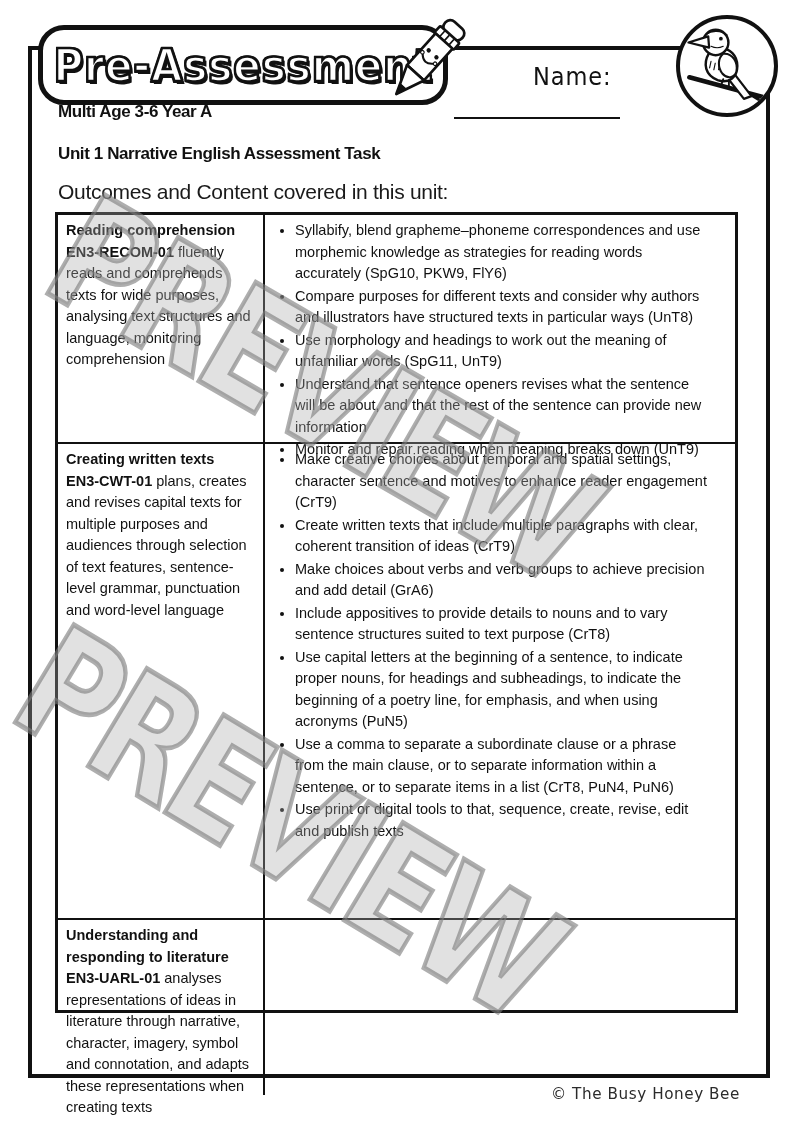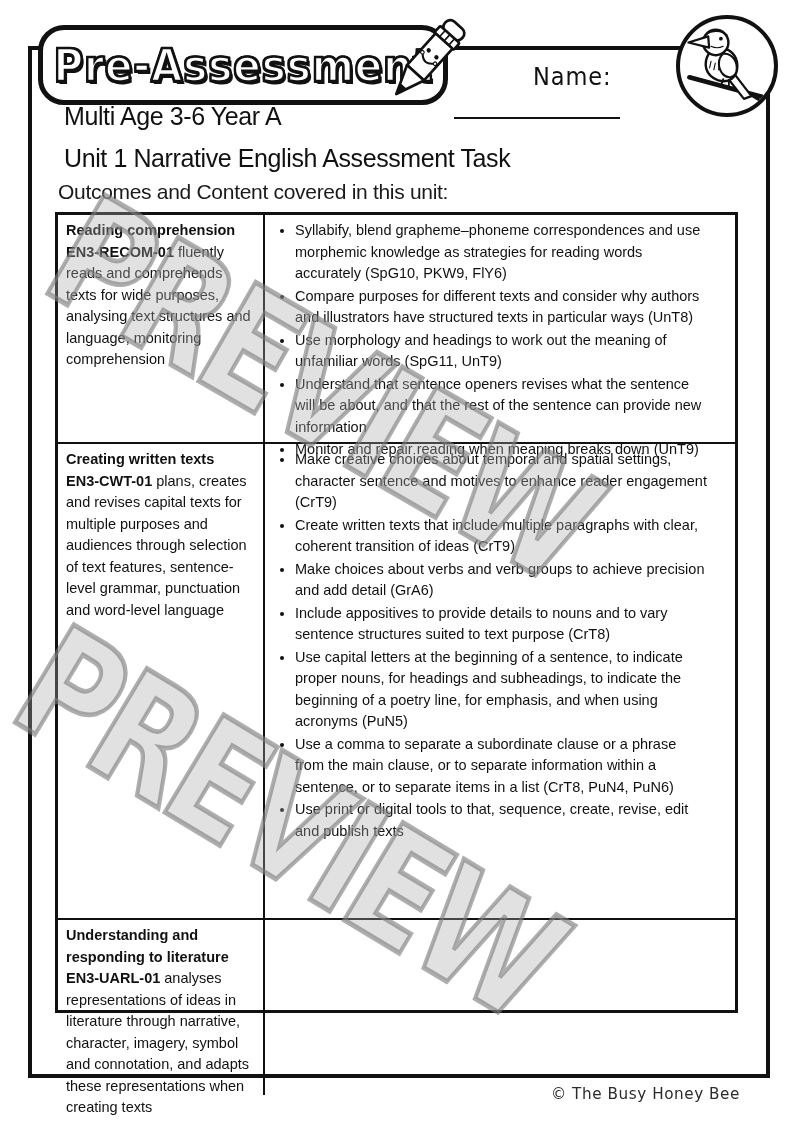--- a/index.html
+++ b/index.html
@@ -30,21 +30,21 @@
   .name-row { position:absolute; left:452px; top:62px; z-index:2; display:flex; align-items:flex-end;flex-direction:column; }
   .name-label { font-family:"DejaVu Sans", sans-serif; font-size:25px; color:#111; letter-spacing:1px; transform:scaleX(0.9); transform-origin:left bottom; }
   .name-line { display:inline-block; width:166px; height:26px; border-bottom:2.5px solid #111; margin-left:2px; }
   
   .bird-badge {
     position:absolute; left:676px; top:15px; width:102px; height:102px; border-radius:50%;
     border:4px solid #111; background:#fff; box-sizing:border-box; z-index:2; overflow:hidden;
   }
   
   .title-program, .title-unit {
-    position:absolute; left:64px; font-weight:normal; font-size:25px; letter-spacing:-0.4px;
+    position:absolute; left:58px; font-weight:bold; font-size:17px; letter-spacing:-0.4px;
     font-family:"Liberation Sans", sans-serif; z-index:2; white-space:nowrap;
   }
   .title-program { top:102px; }
   .title-unit { top:144px; }
   .intro-line {
     position:absolute; left:58px; top:180px; font-size:21px; letter-spacing:-0.3px;
     color:#1a1a1a; z-index:2; white-space:nowrap;
   }
   
   .otable {

